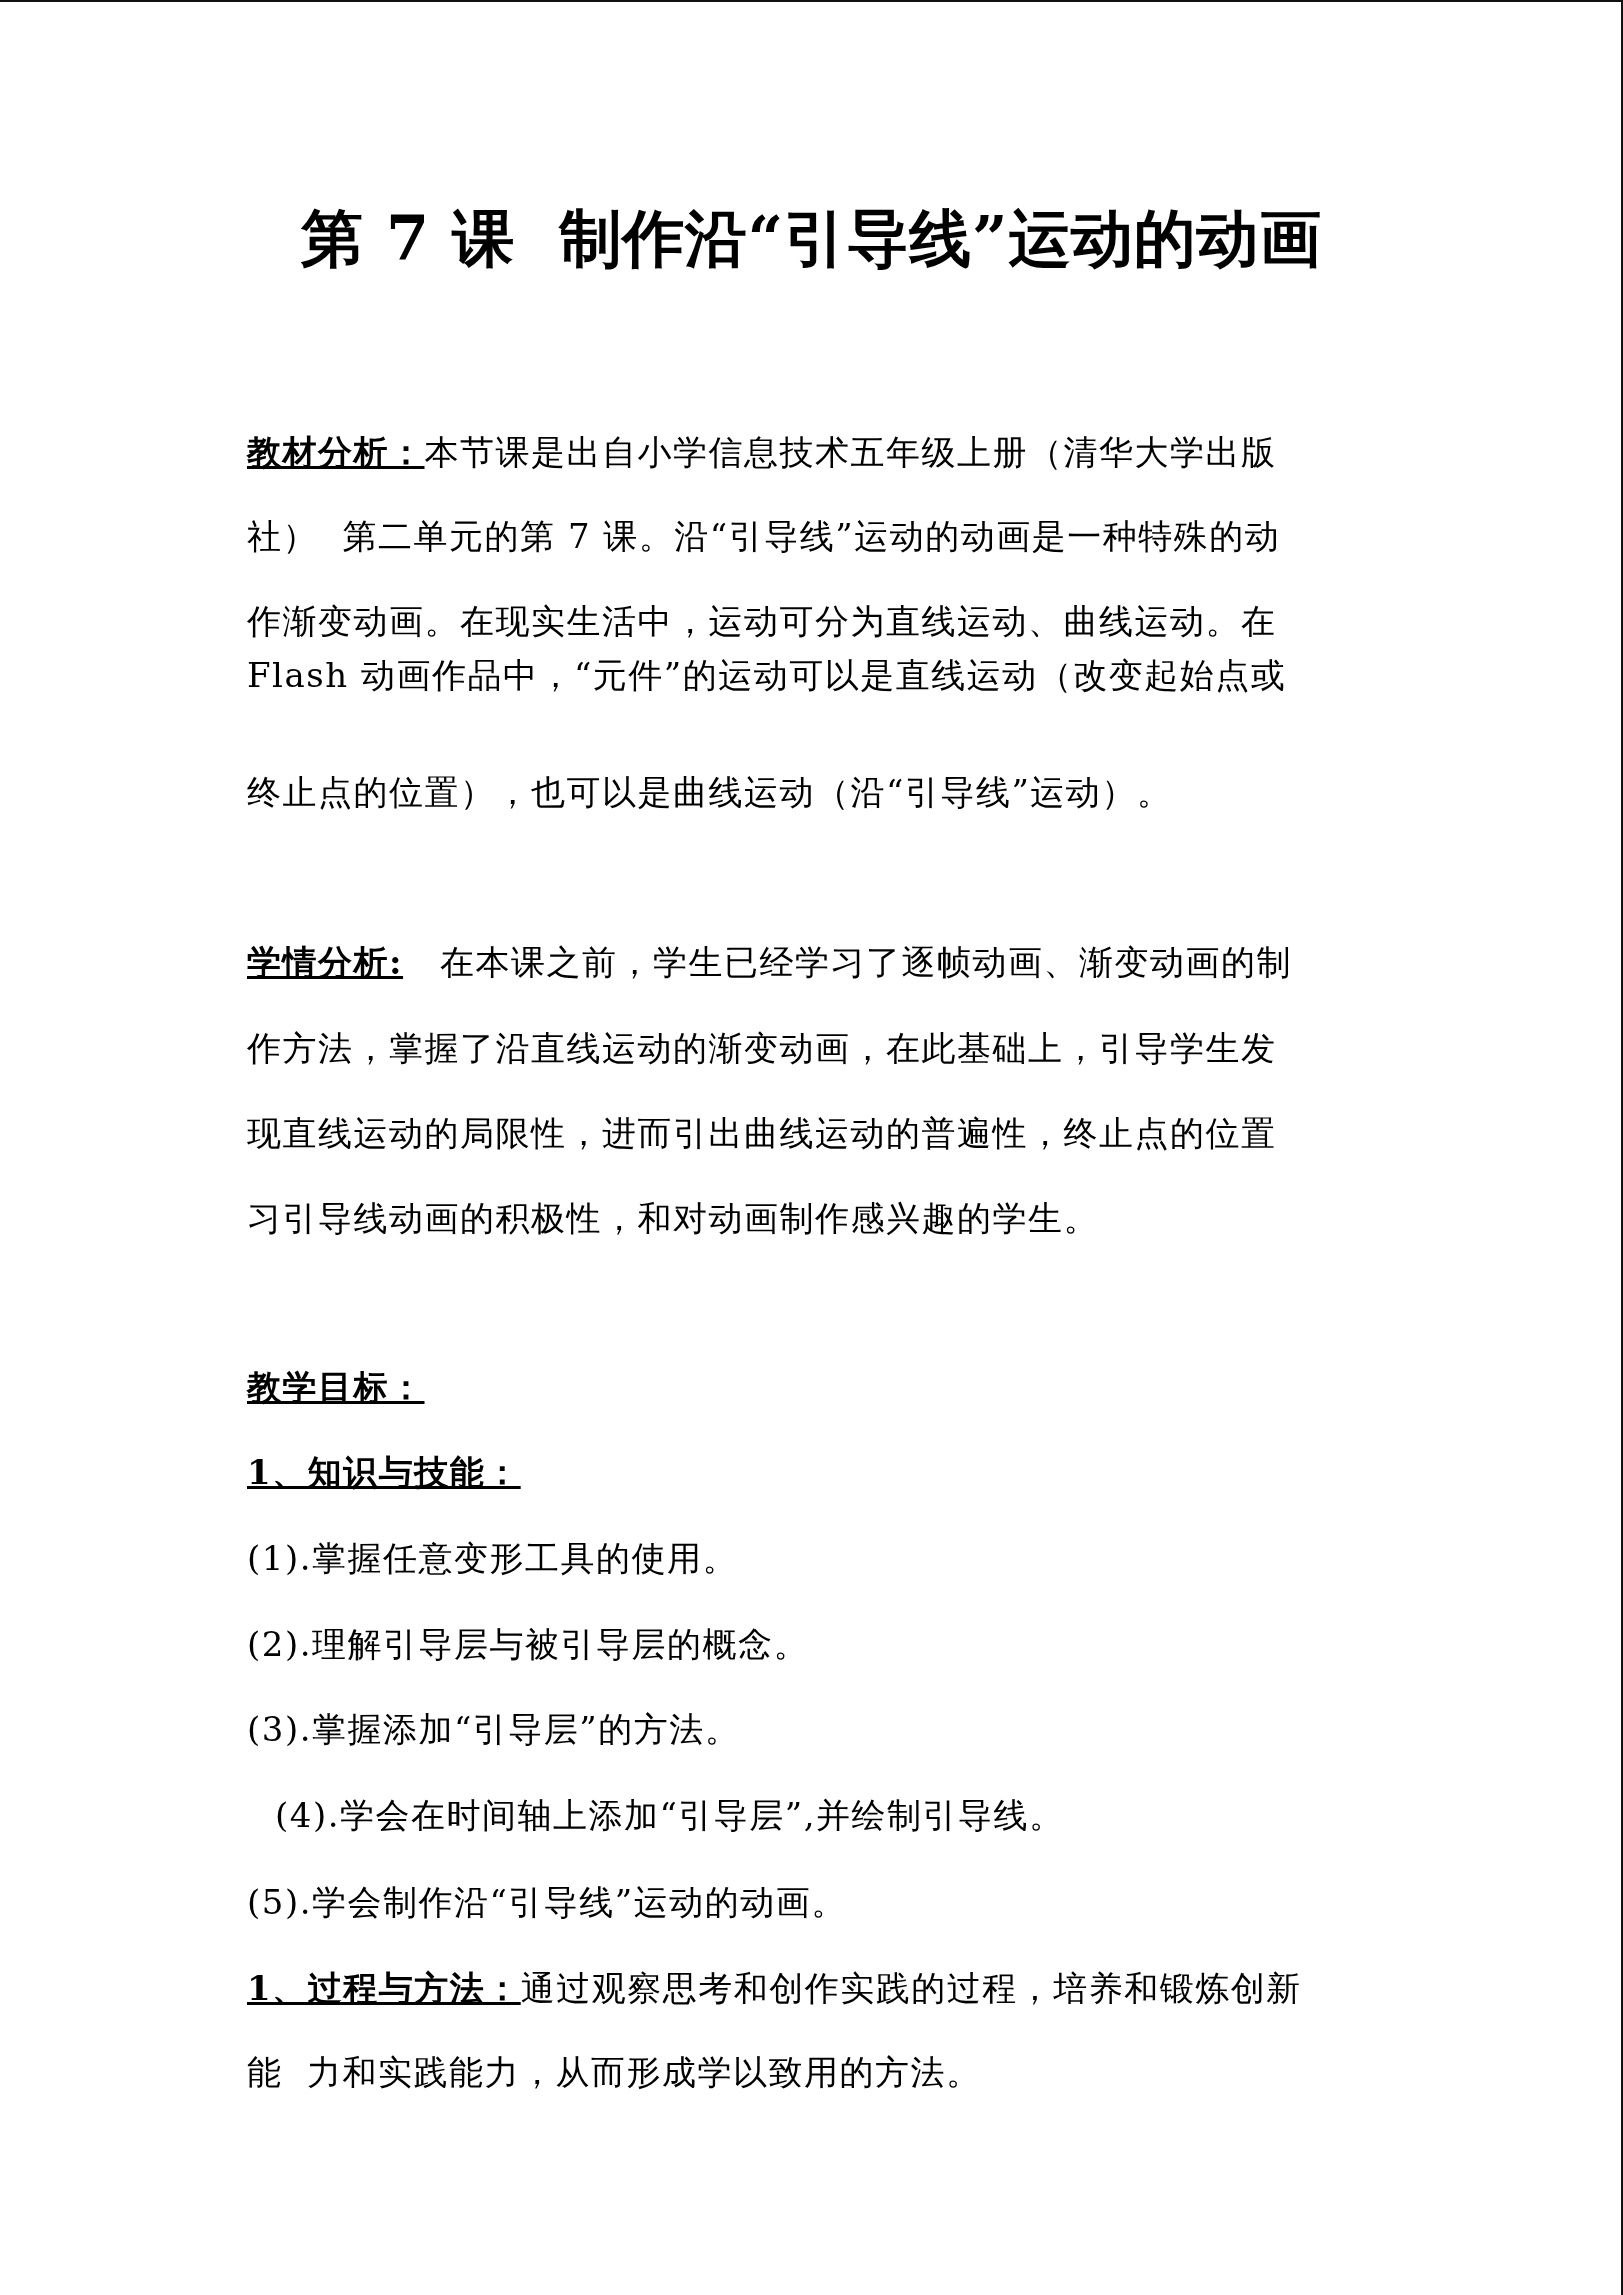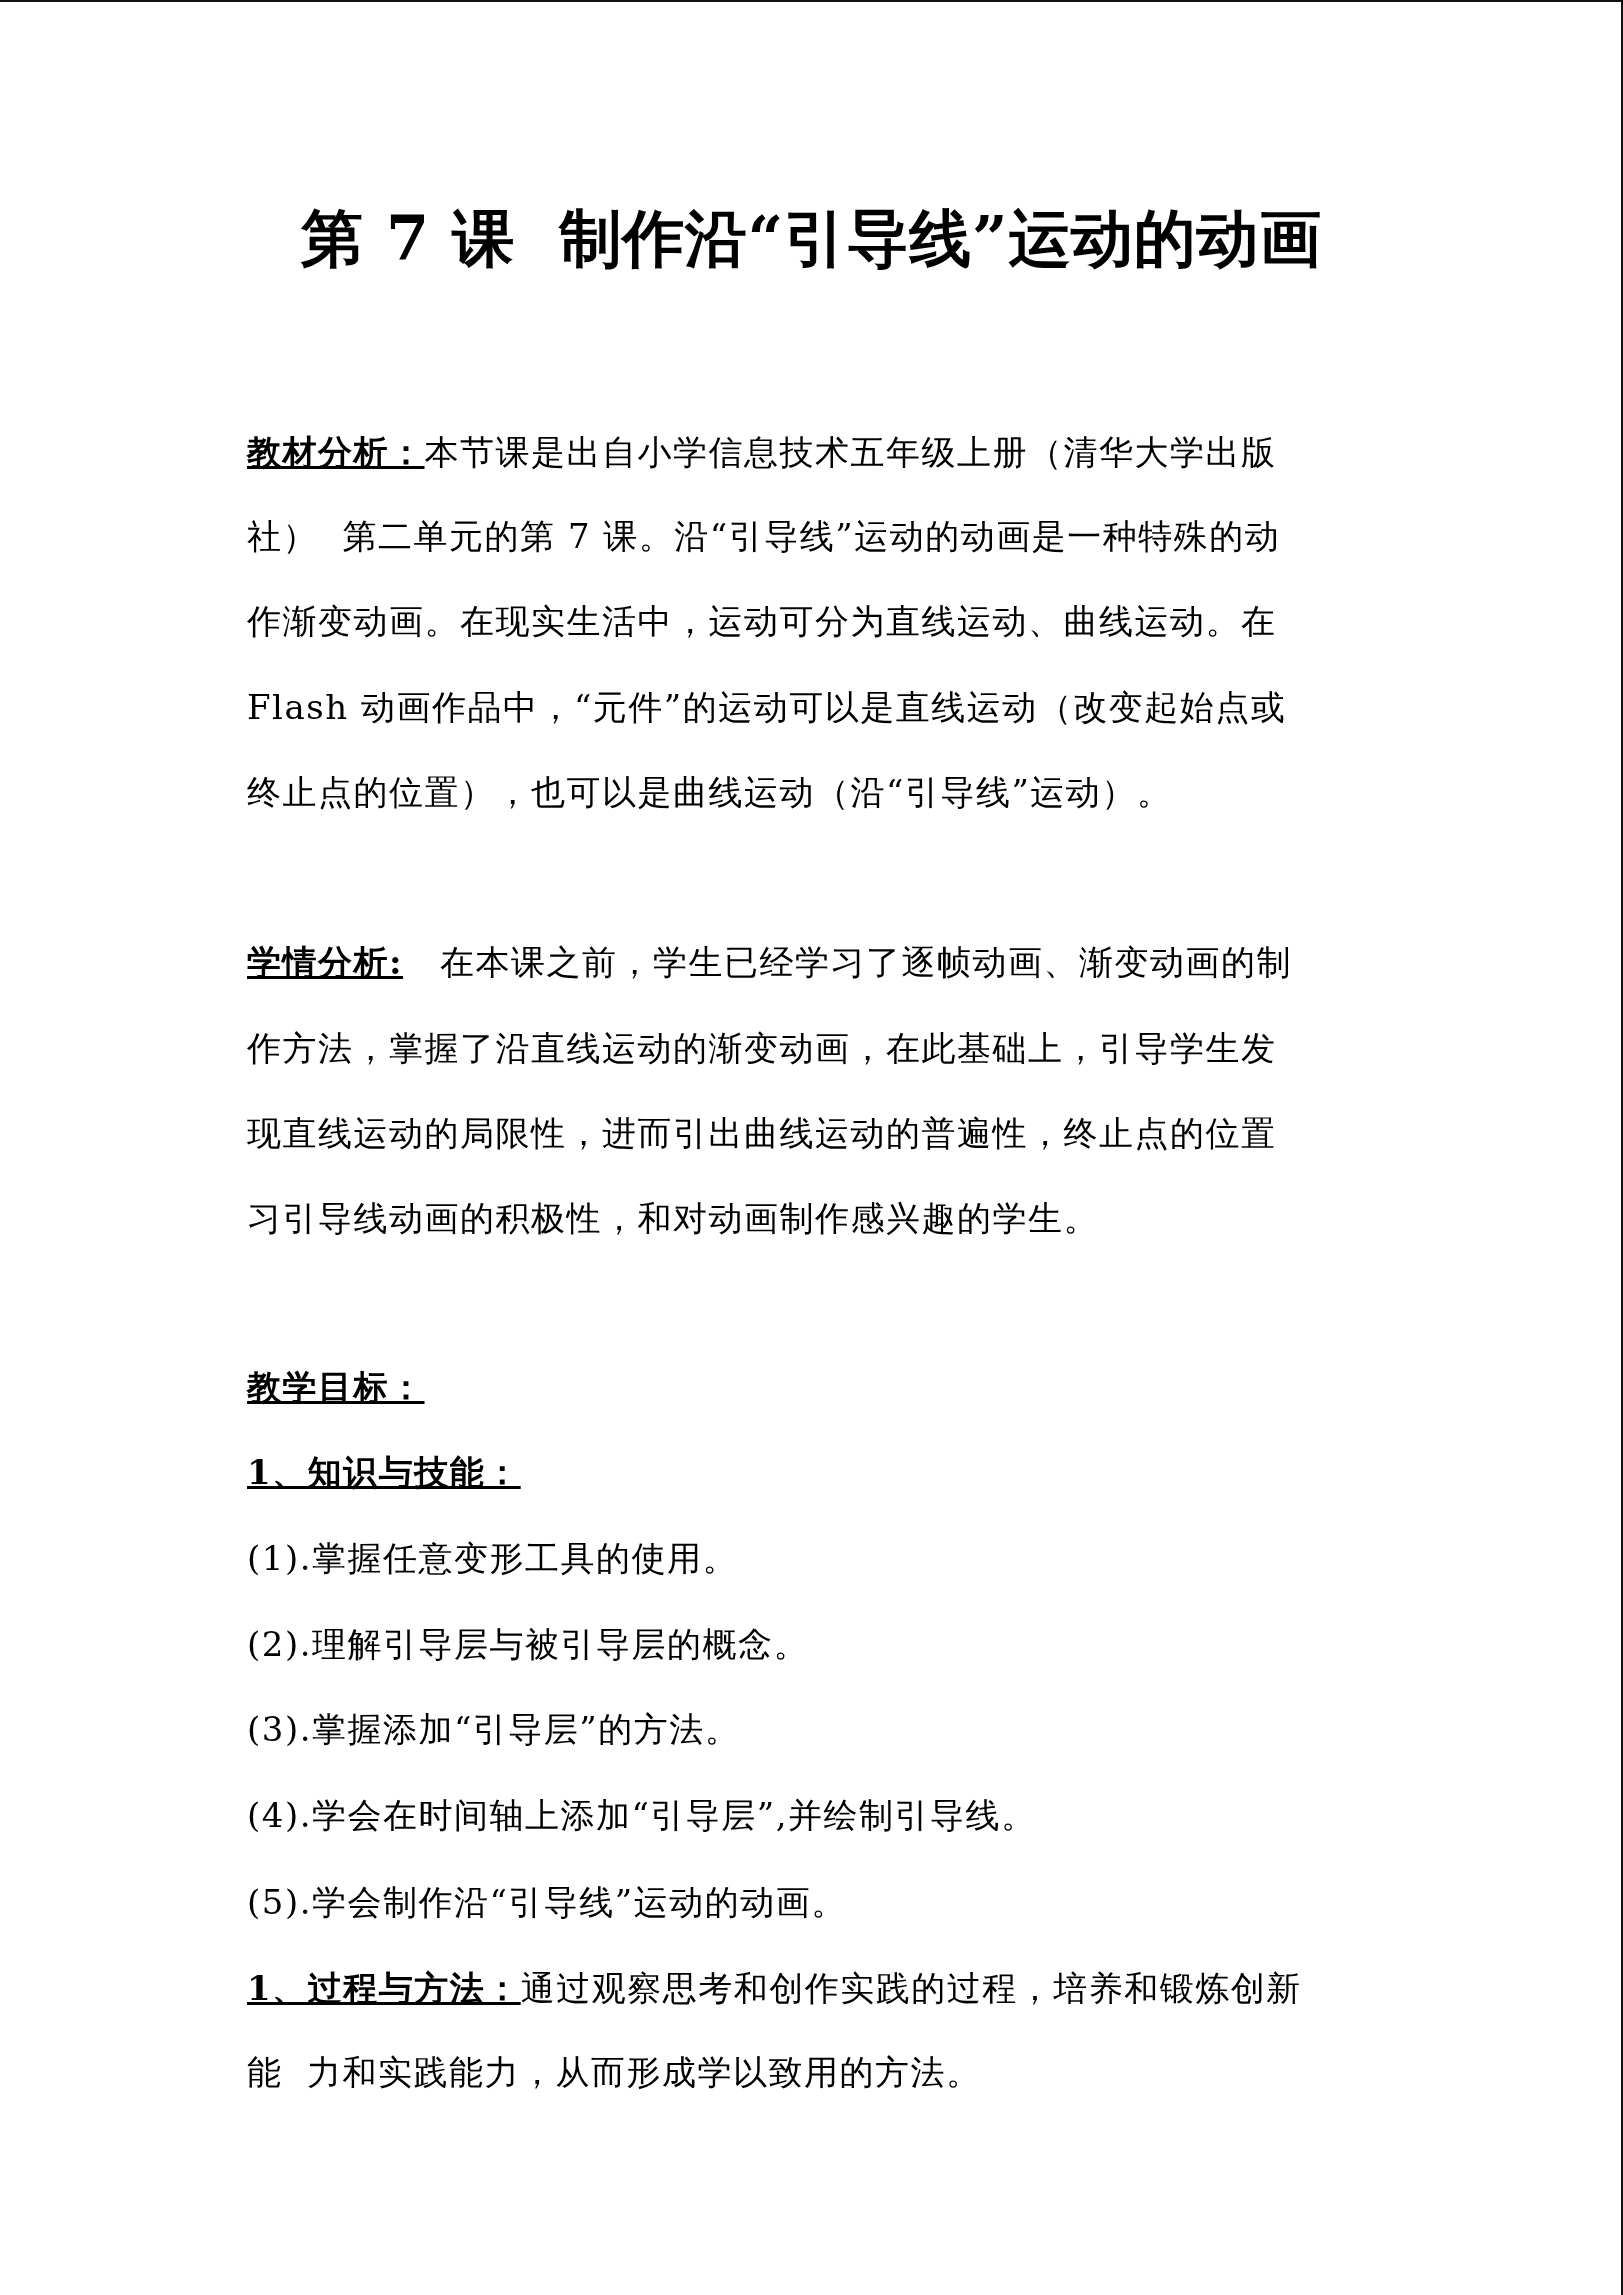--- a/index.html
+++ b/index.html
@@ -63,37 +63,37 @@
 <div class="page-border-right"></div>
 
 <div>
 
   <h1 class="title" style="margin:0;">第 7 课  制作沿“引导线”运动的动画</h1>
 
   <div>
     <div class="line" style="top:425px;"><span class="b">教材分析：</span><span>本节课是出自小学信息技术五年级上册（清华大学出版</span></div>
     <div class="line" style="top:509px;">社）  第二单元的第 7 课。沿“引导线”运动的动画是一种特殊的动</div>
     <div class="line" style="top:594px;">作渐变动画。在现实生活中，运动可分为直线运动、曲线运动。在</div>
-    <div class="line" style="top:680px;">Flash 动画作品中，“元件”的运动可以是直线运动（改变起始点或</div>
+    <div class="line" style="top:648px;">Flash 动画作品中，“元件”的运动可以是直线运动（改变起始点或</div>
     <div class="line" style="top:765px;">终止点的位置），也可以是曲线运动（沿“引导线”运动）。</div>
   </div>
 
   <div>
     <div class="line" style="top:935px;"><span class="b">学情分析:</span><span>   在本课之前，学生已经学习了逐帧动画、渐变动画的制</span></div>
     <div class="line" style="top:1021px;">作方法，掌握了沿直线运动的渐变动画，在此基础上，引导学生发</div>
     <div class="line" style="top:1106px;">现直线运动的局限性，进而引出曲线运动的普遍性，终止点的位置</div>
     <div class="line" style="top:1191px;">习引导线动画的积极性，和对动画制作感兴趣的学生。</div>
   </div>
 
   <div>
     <div class="line b" style="top:1360px;">教学目标：</div>
     <div class="line b" style="top:1445px;">1、知识与技能：</div>
     <div class="line" style="top:1531px;">(1).掌握任意变形工具的使用。</div>
     <div class="line" style="top:1617px;">(2).理解引导层与被引导层的概念。</div>
     <div class="line" style="top:1702px;">(3).掌握添加“引导层”的方法。</div>
-    <div class="line" style="top:1788px;">(4).学会在时间轴上添加“引导层”,并绘制引导线。</div>
+    <div class="line" style="top:1788px;margin-left:28px;">(4).学会在时间轴上添加“引导层”,并绘制引导线。</div>
     <div class="line" style="top:1875px;">(5).学会制作沿“引导线”运动的动画。</div>
     <div class="line" style="top:1961px;"><span class="b">1、过程与方法：</span><span>通过观察思考和创作实践的过程，培养和锻炼创新</span></div>
     <div class="line" style="top:2045px;">能  力和实践能力，从而形成学以致用的方法。</div>
   </div>
 
 </div>
 
 
 </body></html>

